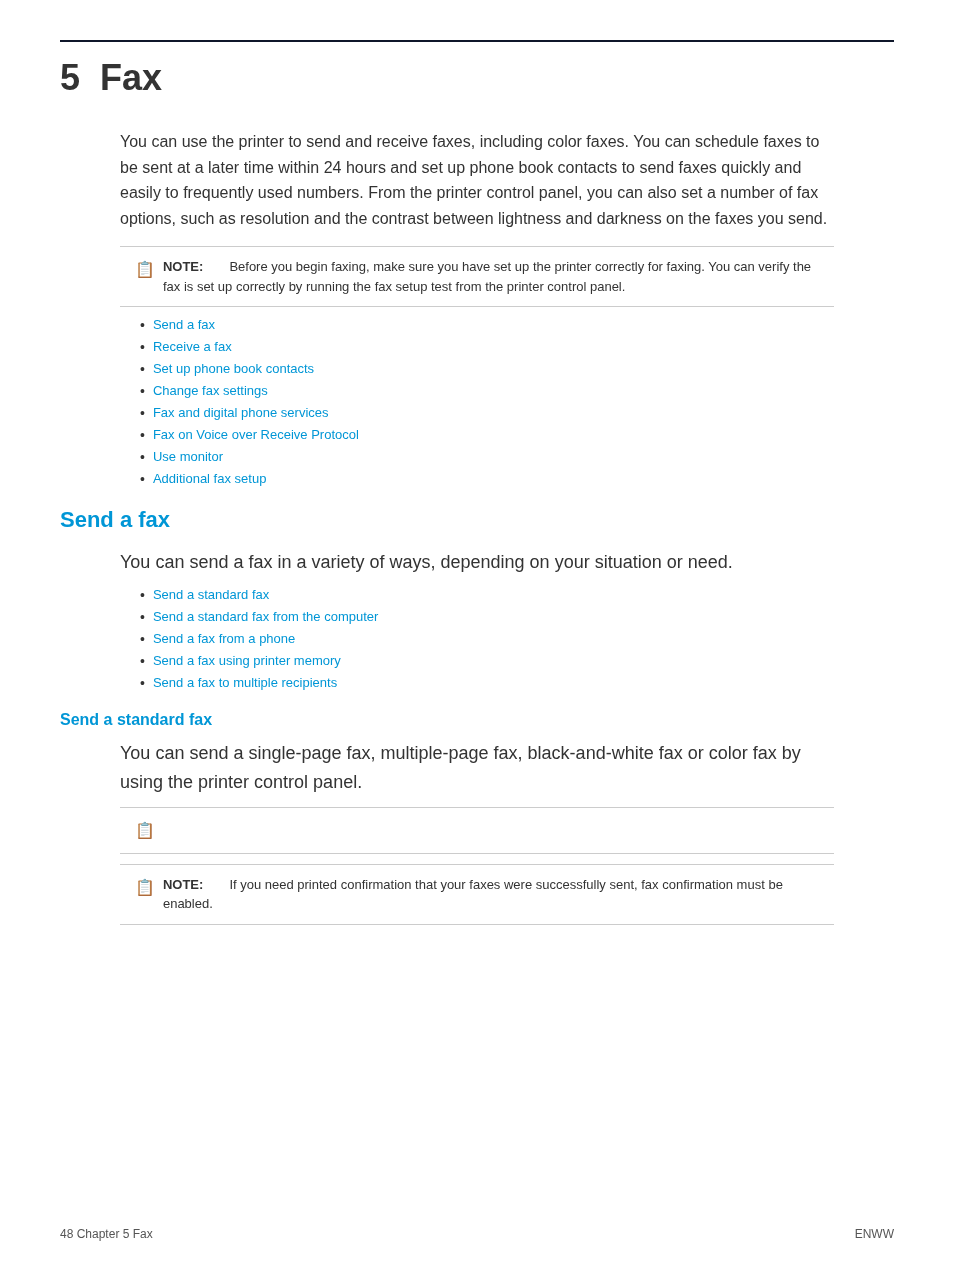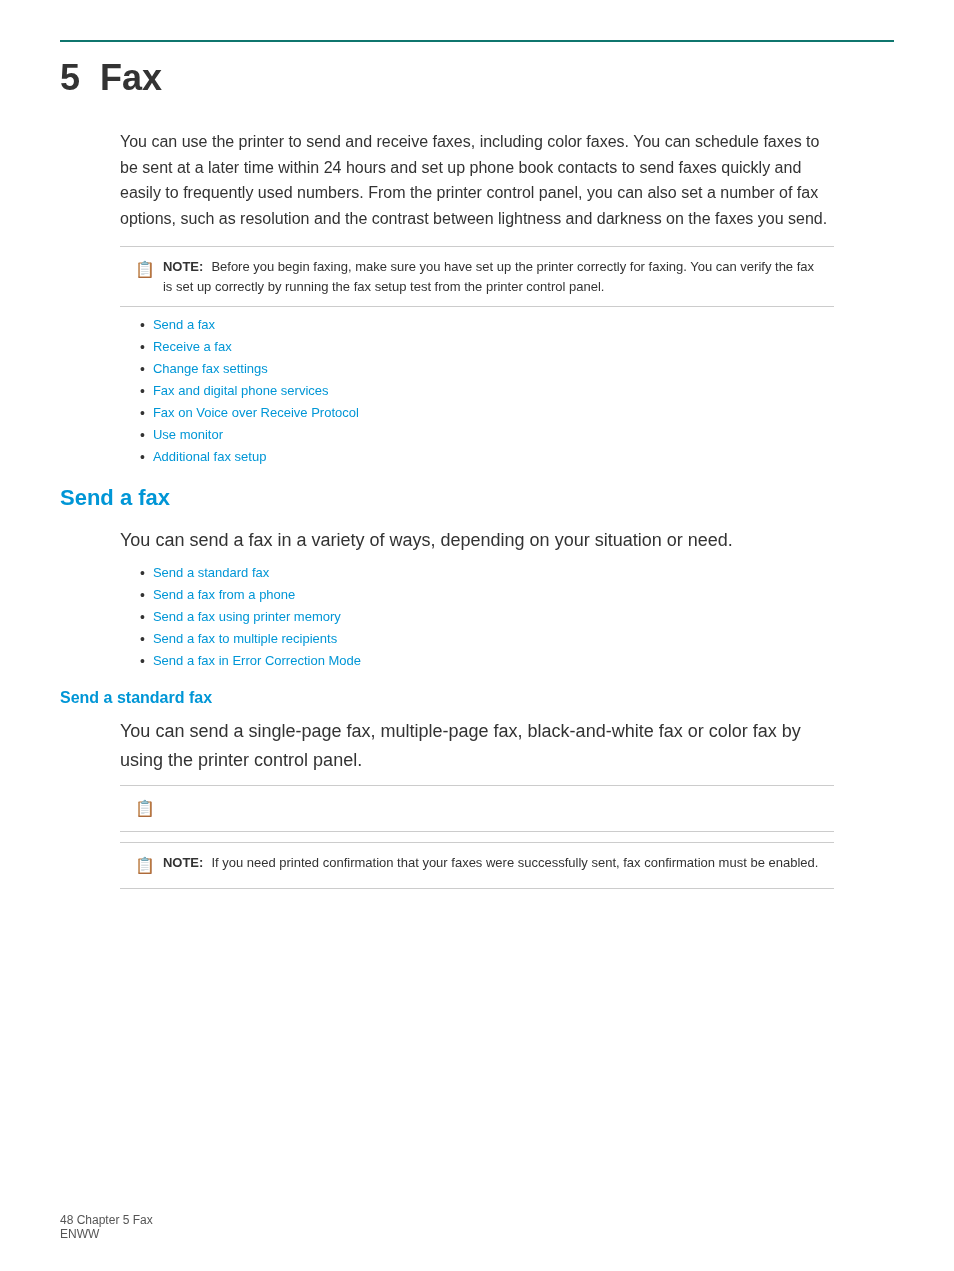--- a/index.html
+++ b/index.html
@@ -16,21 +16,21 @@
       width: 954px;
       min-height: 1271px;
     }
 
     .page {
       padding: 40px 60px 60px 60px;
       max-width: 954px;
     }
 
     .chapter-header {
-      border-top: 2px solid #0f766e;
+      border-top: 2px solid #0f172a;
       padding-top: 15px;
       margin-bottom: 30px;
     }
 
     .chapter-title {
       font-size: 36px;
       font-weight: bold;
       color: #333;
     }
 
@@ -61,21 +61,21 @@
 
     .note-icon {
       font-size: 16px;
       margin-top: 1px;
       flex-shrink: 0;
       color: #555;
     }
 
     .note-label {
       font-weight: bold;
-      margin-right: 8px;
+      margin-right: 26px;
     }
 
     .bullet-list {
       margin: 10px 60px 20px 80px;
       list-style: none;
     }
 
     .bullet-list li {
       margin: 6px 0;
       display: flex;
@@ -121,21 +121,20 @@
       position: fixed;
       bottom: 30px;
       left: 0;
       right: 0;
       width: 954px;
       padding: 0 60px;
       display: flex;
       justify-content: space-between;
       font-size: 12px;
       color: #555;
-      flex-direction: column;
     }
 
     .chapter-section {
       margin-bottom: 5px;
     }
   </style>
 </head>
 <body>
 
 <div class="page">
@@ -154,20 +153,23 @@
   </div>
 
   <ul class="bullet-list">
     <li>
         <a class="link" href="#">Send a fax</a>
       </li>
     <li>
         <a class="link" href="#">Receive a fax</a>
       </li>
     <li>
+        <a class="link" href="#">Set up phone book contacts</a>
+      </li>
+    <li>
         <a class="link" href="#">Change fax settings</a>
       </li>
     <li>
         <a class="link" href="#">Fax and digital phone services</a>
       </li>
     <li>
         <a class="link" href="#">Fax on Voice over Receive Protocol</a>
       </li>
     <li>
         <a class="link" href="#">Use monitor</a>
@@ -179,30 +181,30 @@
 
   <div class="chapter-section">
     <h2 class="section-heading">Send a fax</h2>
     <p class="section-intro">You can send a fax in a variety of ways, depending on your situation or need.</p>
 
     <ul class="bullet-list">
       <li>
           <a class="link" href="#">Send a standard fax</a>
         </li>
       <li>
+          <a class="link" href="#">Send a standard fax from the computer</a>
+        </li>
+      <li>
           <a class="link" href="#">Send a fax from a phone</a>
         </li>
       <li>
           <a class="link" href="#">Send a fax using printer memory</a>
         </li>
       <li>
           <a class="link" href="#">Send a fax to multiple recipients</a>
-        </li>
-      <li>
-          <a class="link" href="#">Send a fax in Error Correction Mode</a>
         </li>
     </ul>
   </div>
 
   <div class="chapter-section">
     <h3 class="subsection-heading">Send a standard fax</h3>
     <p class="section-intro">You can send a single-page fax, multiple-page fax, black-and-white fax or color fax by using the printer control panel.</p>
 
     <div class="note-box">
       <span class="note-icon">📋</span>

